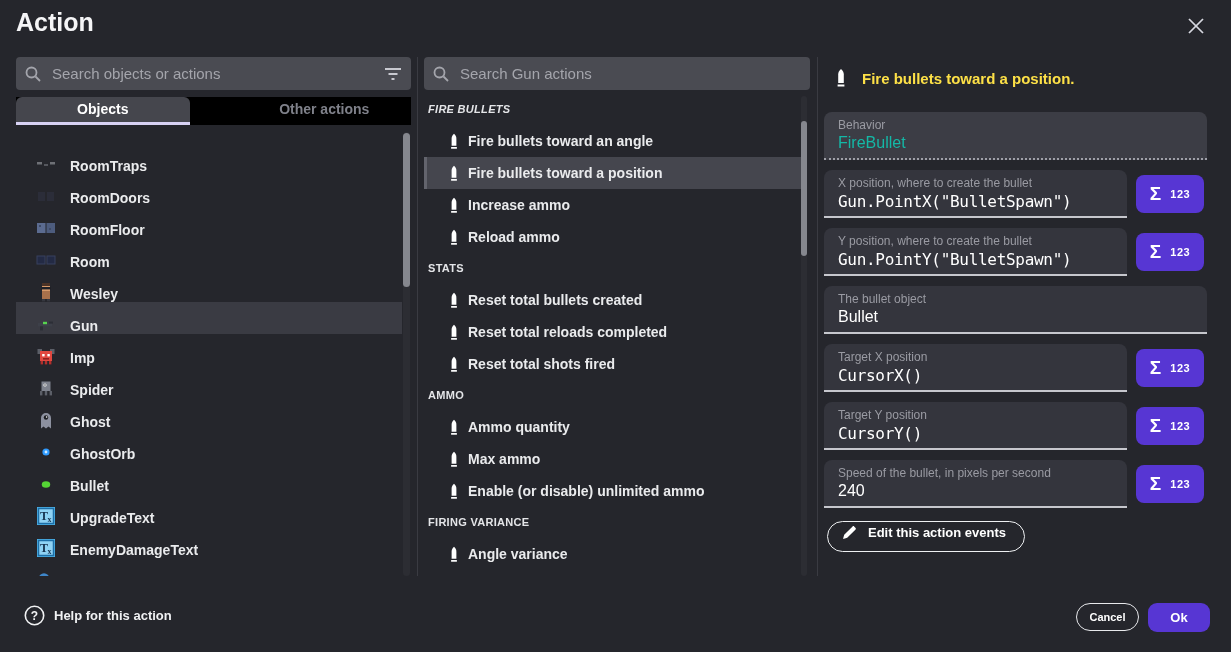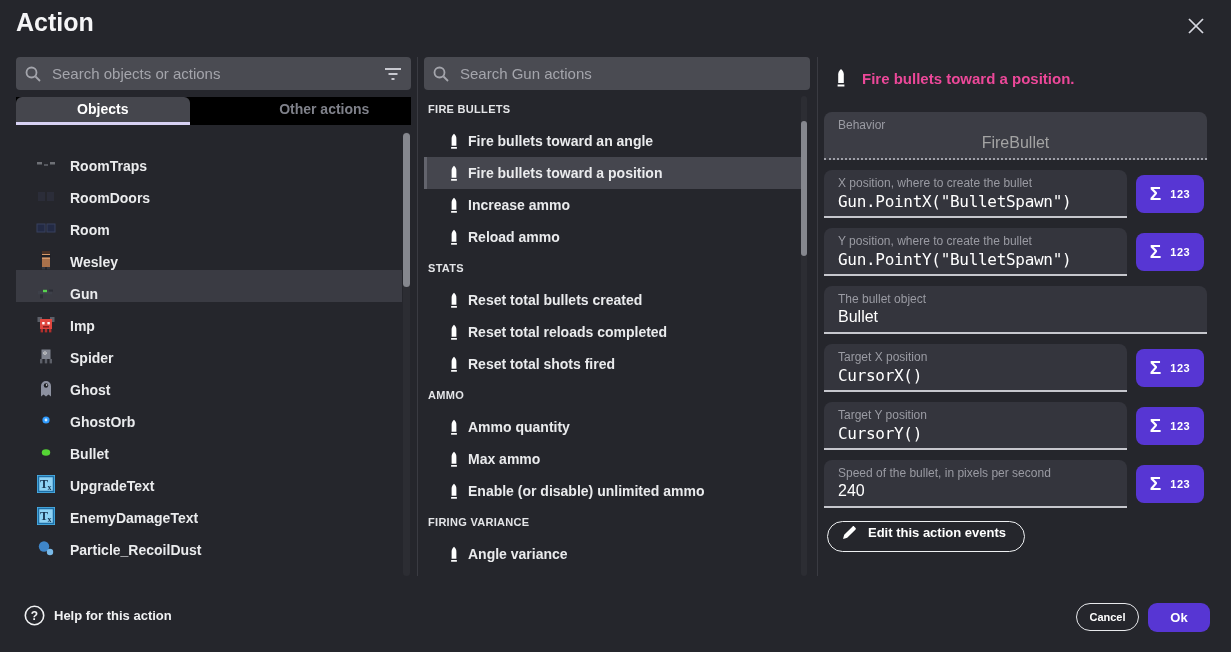--- a/index.html
+++ b/index.html
@@ -33,40 +33,40 @@
 
   .vscroll { position:absolute; width:7px; border-radius:4px; background:#2c2d33; }
   .vscroll .thumb { position:absolute; left:0; width:7px; border-radius:4px; background:#85878e; }
 
   .vdivider { position:absolute; top:57px; width:1px; height:519px; background:#3a3b42; }
 
   
   .act-list { position:absolute; left:424px; top:96px; width:377px; height:480px; overflow:hidden; }
   .act-header { height:22px; line-height:22px; margin:4px 0 5px 0; padding-left:4px; font-size:11px;
                 font-weight:bold; letter-spacing:.3px; color:#e4e5e8; }
-  .act-header:first-child { margin-top:2px; }
+  .act-header:first-child { margin-top:2px;font-style:italic; }
   .act-row { height:32px; display:flex; align-items:center; padding-left:24px; cursor:pointer; }
   .act-row.selected { background:#45464e; box-shadow:inset 3px 0 0 #63646d; }
   .act-row .aicon { width:12px; height:17px; flex:none; margin-right:8px; }
   .act-row .alabel { font-size:14px; font-weight:bold; color:#eaebed; white-space:nowrap; }
 
   
   .desc-row { position:absolute; left:834px; top:68px; display:flex; align-items:center; }
   .desc-row .aicon { width:14px; height:20px; margin-right:14px; }
-  .desc-text { font-size:15px; font-weight:bold; color:#ec4899;text-align:right; }
+  .desc-text { font-size:15px; font-weight:bold; color:#fde047;text-align:right; }
 
   .fields { position:absolute; left:824px; top:112px; width:383px; }
   .field-row { display:flex; align-items:center; margin-bottom:10px; }
   .field-box { width:303px; background:#34353d; border-radius:8px 8px 0 0; padding:6px 14px 5px 14px;
                border-bottom:2px solid #c6c7cd; height:48px; }
   .field-box.full { width:383px; }
   .field-box.disabled { background:#3c3d45; border-bottom:2px dotted #9fa0a8; }
   .f-label { font-size:12px; color:#9a9ba3; margin-bottom:2px; white-space:nowrap; }
   .f-value { font-size:16px; color:#ffffff; white-space:nowrap; }
-  .field-box.disabled .f-value { color:#a3a3a3;text-align:center; }
+  .field-box.disabled .f-value { color:#14b8a6; }
   .f-value.mono { font-family:"DejaVu Sans Mono", monospace; font-size:16px; letter-spacing:-0.3px; }
 
   .sigma-btn { margin-left:9px; width:68px; height:38px; border-radius:8px; background:#5736d3; border:none;
                display:flex; align-items:center; justify-content:center; cursor:pointer; }
   .sigma-sym { font-size:19px; font-weight:bold; color:#fff; }
   .sigma-badge { font-size:11px; font-weight:bold; color:#fff; margin-left:9px; letter-spacing:.5px; }
 
   .edit-btn { position:absolute; left:827px; top:521px; height:31px; padding:0 18px 8px 14px; border-radius:16px;
               background:transparent; border:1px solid #eef0f2; display:flex; align-items:center; cursor:pointer; }
   .edit-btn svg { margin-right:11px; }
@@ -127,20 +127,29 @@
       </div>
       <div class="obj-row">
         <span class="oicon"><svg width="20" height="20" viewBox="0 0 20 20">
             <rect x="2" y="6" width="7" height="9" fill="#2b2d39"></rect>
             <rect x="11" y="6" width="7" height="9" fill="#2b2d39"></rect>
           </svg></span>
         <span class="olabel">RoomDoors</span>
       </div>
       <div class="obj-row">
         <span class="oicon"><svg width="20" height="20" viewBox="0 0 20 20">
+            <rect x="1" y="5" width="8.5" height="10" fill="#5b6b90"></rect>
+            <rect x="10.5" y="5" width="8.5" height="10" fill="#4d5c7e"></rect>
+            <rect x="3" y="7" width="2" height="2" fill="#3e4a66"></rect>
+            <rect x="13" y="10" width="2" height="2" fill="#3e4a66"></rect>
+          </svg></span>
+        <span class="olabel">RoomFloor</span>
+      </div>
+      <div class="obj-row">
+        <span class="oicon"><svg width="20" height="20" viewBox="0 0 20 20">
             <rect x="1" y="6" width="8" height="8" fill="#232a44" stroke="#38405e" stroke-width="1"></rect>
             <rect x="11" y="6" width="8" height="8" fill="#232a44" stroke="#38405e" stroke-width="1"></rect>
           </svg></span>
         <span class="olabel">Room</span>
       </div>
       <div class="obj-row">
         <span class="oicon"><svg width="20" height="20" viewBox="0 0 20 20">
             <rect x="6" y="1" width="8" height="4" fill="#4a3226"></rect>
             <rect x="6" y="4" width="8" height="5" fill="#d89a6a"></rect>
             <rect x="5" y="5" width="10" height="2.4" fill="#1f2026"></rect>

